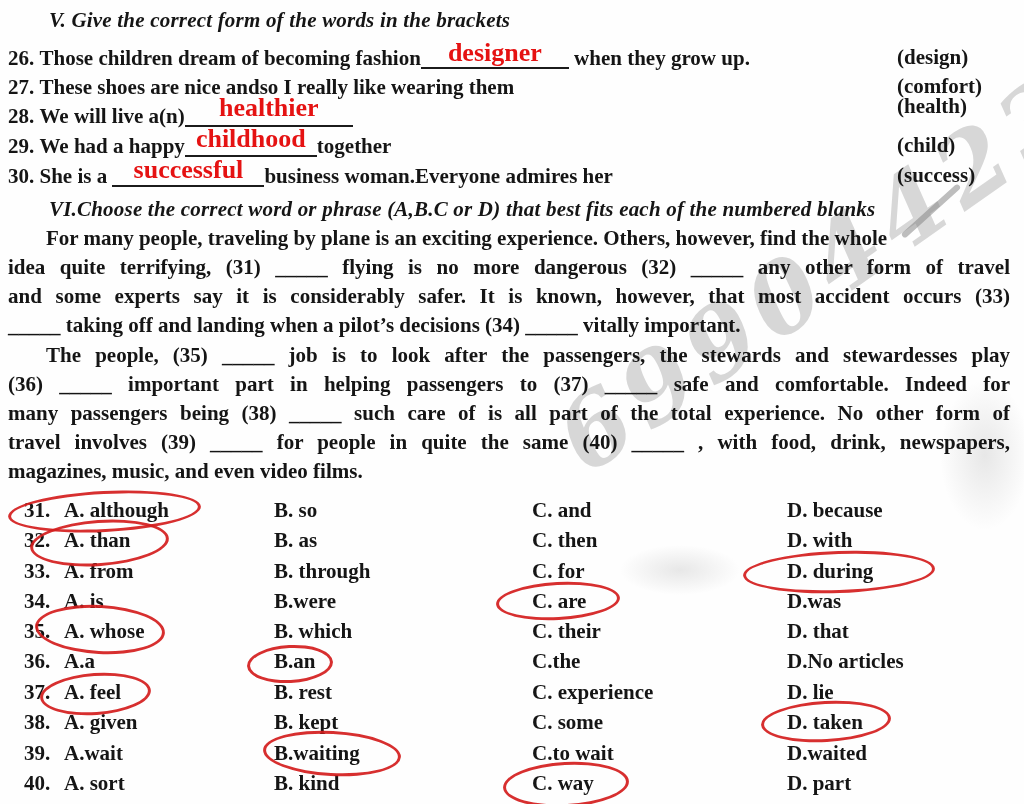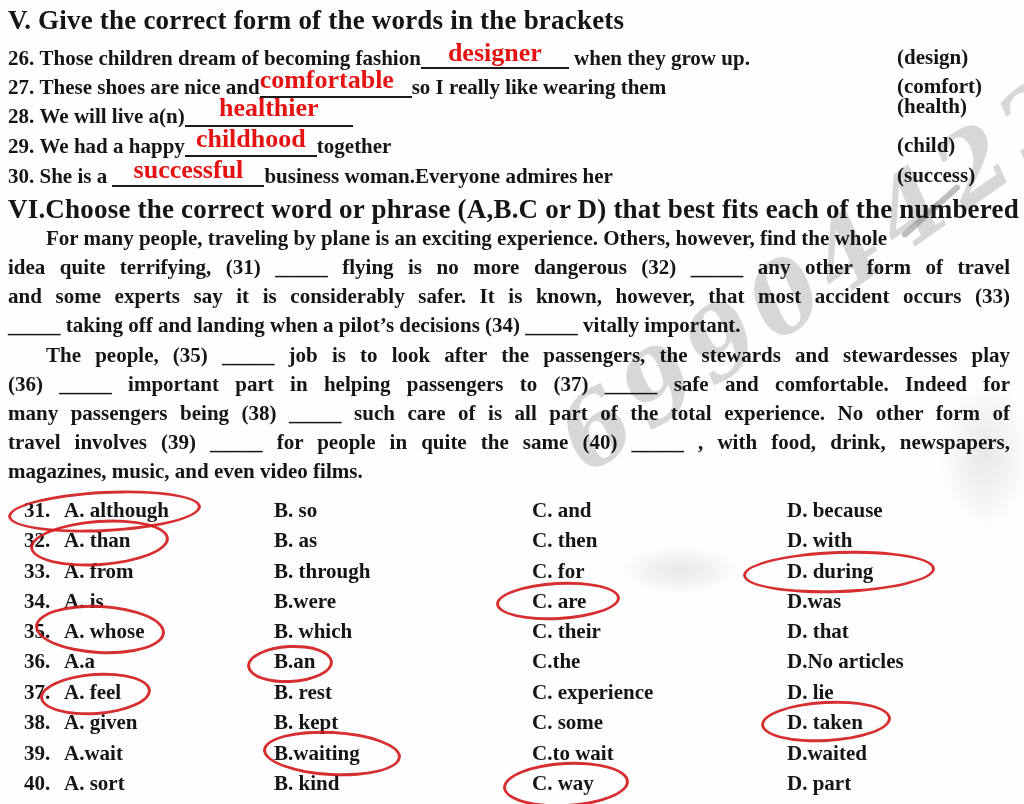--- a/index.html
+++ b/index.html
@@ -1,19 +1,19 @@
 <!DOCTYPE html>
 <html><head>
 <meta charset="utf-8">
 <style>
   html,body{margin:0;padding:0;background:#ffffff;}
   #page{position:relative;width:1024px;height:804px;background:#fefefe;overflow:hidden;
         font-family:"Liberation Serif",serif;color:#151515;font-weight:700;}
   .line{position:absolute;font-size:21px;line-height:24px;white-space:nowrap;}
-  .title{font-size:27px;letter-spacing:0.2px;}
+  .title{font-style:italic;font-size:21px;letter-spacing:0.2px;margin-left:41px;}
   .para{position:absolute;left:8px;width:1002px;font-size:21px;line-height:24px;}
   .just{text-align:justify;text-align-last:justify;}
   .indent{padding-left:38px;box-sizing:border-box;}
   .fill-row{position:absolute;left:8px;font-size:21px;line-height:26px;white-space:nowrap;}
   .blank{display:inline-block;position:relative;border-bottom:2.5px solid #1b1b1b;height:21px;vertical-align:-4px;}
   .ans{position:absolute;bottom:1px;font-size:26px;line-height:26px;font-weight:700;color:#e51212;white-space:nowrap;}
   .ans.center{left:50%;transform:translateX(-50%);}
   .hint{position:absolute;left:897px;font-size:21px;white-space:nowrap;}
   .opt-row{position:absolute;left:2px;width:1024px;height:26px;font-size:21px;line-height:24px;}
   .opt-row span{position:absolute;white-space:nowrap;}
@@ -37,21 +37,21 @@
   <div class="smudge" style="left:620px;top:545px;width:120px;height:50px;"></div>
 
   <div class="line title" style="left:8px;top:8px;">V. Give the correct form of the words in the brackets</div>
 
   <div class="fill-row" style="top:45px;">
     <span>26.</span>&nbsp;<span>Those children dream of becoming fashion</span><span class="blank" style="width:148px;"><span class="ans center">designer</span></span><span> when they grow up.</span>
   </div>
   <div class="hint" style="top:45px;">(design)</div>
 
   <div class="fill-row" style="top:74px;">
-    <span>27.</span>&nbsp;<span>These shoes are nice and</span><span class="blank" style="width:152px;"><span class="ans" style="left:0;bottom:3px;">comfortable</span></span><span>so I really like wearing them</span>
+    <span>27.</span>&nbsp;<span>These shoes are nice and</span><span>so I really like wearing them</span>
   </div>
   <div class="hint" style="top:74px;">(comfort)</div>
 
   <div class="fill-row" style="top:103px;">
     <span>28.</span>&nbsp;<span>We will live a(n)</span><span class="blank" style="width:168px;"><span class="ans center" style="bottom:4px;">healthier</span></span>
   </div>
   <div class="hint" style="top:94px;">(health)</div>
 
   <div class="fill-row" style="top:133px;">
     <span>29.</span>&nbsp;<span>We had a happy</span><span class="blank" style="width:132px;"><span class="ans center" style="bottom:3px;">childhood</span></span><span>together</span>

